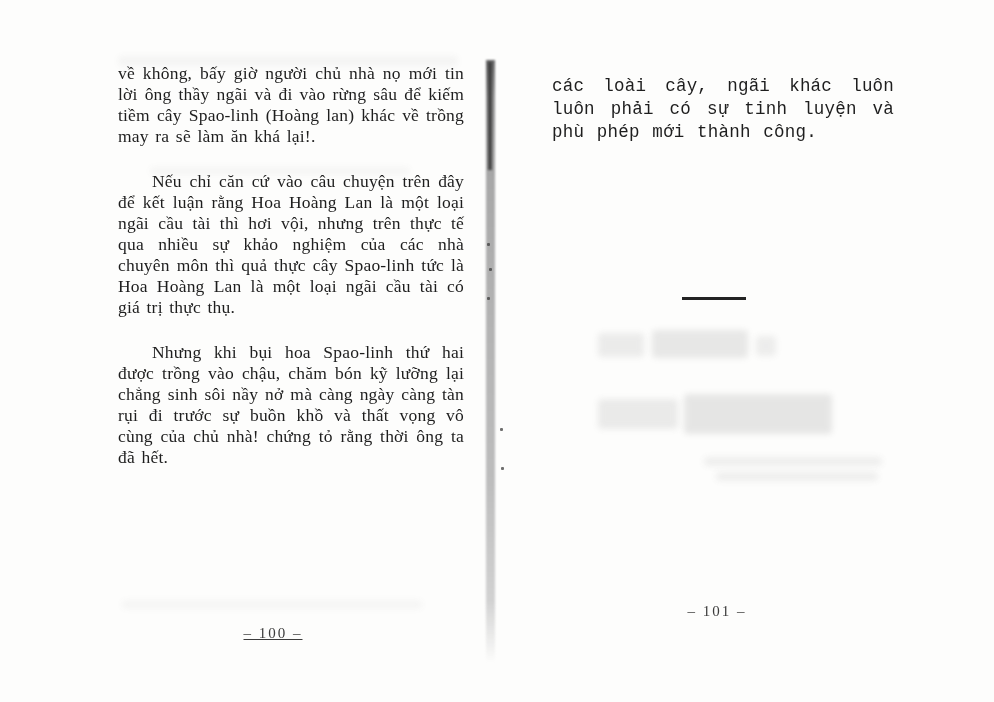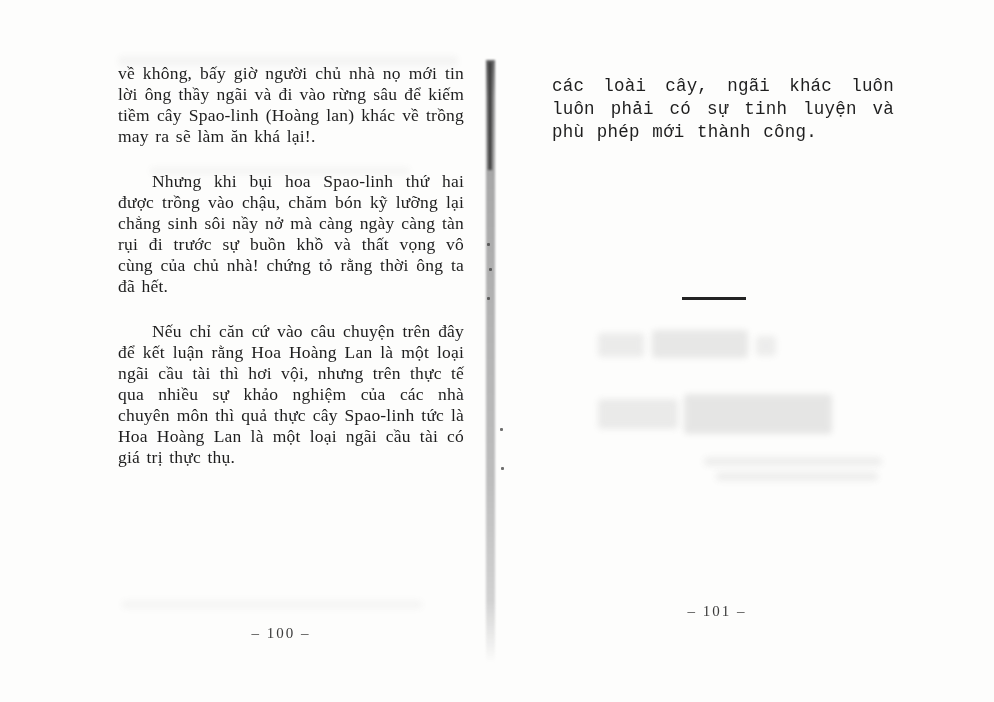--- a/index.html
+++ b/index.html
@@ -44,21 +44,21 @@
   .page p.first { text-indent: 0; }
 
   .pagenum {
     position: absolute;
     font-size: 15px;
     letter-spacing: 2px;
     color: #3c3c3c;
     width: 90px;
     text-align: center;
   }
-  .pagenum-left { left: 236px; top: 625px; }
+  .pagenum-left { left: 228px; top: 625px; text-decoration: underline; }
   .pagenum-right { left: 672px; top: 603px; }
 
   .divider {
     position: absolute;
     left: 682px;
     top: 297px;
     width: 64px;
     height: 3px;
     background: #232323;
   }
@@ -110,22 +110,22 @@
 </head>
 <body>
 
 <div class="scan">
 
   <div class="gutter"></div>
   <div class="gutter-core"></div>
 
   <div class="page page-left">
     <p class="first">về không, bấy giờ người chủ nhà nọ mới tin lời ông thầy ngãi và đi vào rừng sâu để kiếm tiềm cây Spao-linh (Hoàng lan) khác về trồng may ra sẽ làm ăn khá lại!.</p>
+    <p>Nếu chỉ căn cứ vào câu chuyện trên đây để kết luận rằng Hoa Hoàng Lan là một loại ngãi cầu tài thì hơi vội, nhưng trên thực tế qua nhiều sự khảo nghiệm của các nhà chuyên môn thì quả thực cây Spao-linh tức là Hoa Hoàng Lan là một loại ngãi cầu tài có giá trị thực thụ.</p>
     <p>Nhưng khi bụi hoa Spao-linh thứ hai được trồng vào chậu, chăm bón kỹ lưỡng lại chẳng sinh sôi nầy nở mà càng ngày càng tàn rụi đi trước sự buồn khồ và thất vọng vô cùng của chủ nhà! chứng tỏ rằng thời ông ta đã hết.</p>
-    <p>Nếu chỉ căn cứ vào câu chuyện trên đây để kết luận rằng Hoa Hoàng Lan là một loại ngãi cầu tài thì hơi vội, nhưng trên thực tế qua nhiều sự khảo nghiệm của các nhà chuyên môn thì quả thực cây Spao-linh tức là Hoa Hoàng Lan là một loại ngãi cầu tài có giá trị thực thụ.</p>
   </div>
   <div class="pagenum pagenum-left">– 100 –</div>
 
   <div class="page page-right">
     <p class="first">các loài cây, ngãi khác luôn luôn phải có sự tinh luyện và phù phép mới thành công.</p>
   </div>
   <div class="divider"></div>
   <div class="pagenum pagenum-right">– 101 –</div>
 
   <div class="ghost" style="left:598px; top:333px; width:46px; height:24px; opacity:.12;"></div>

